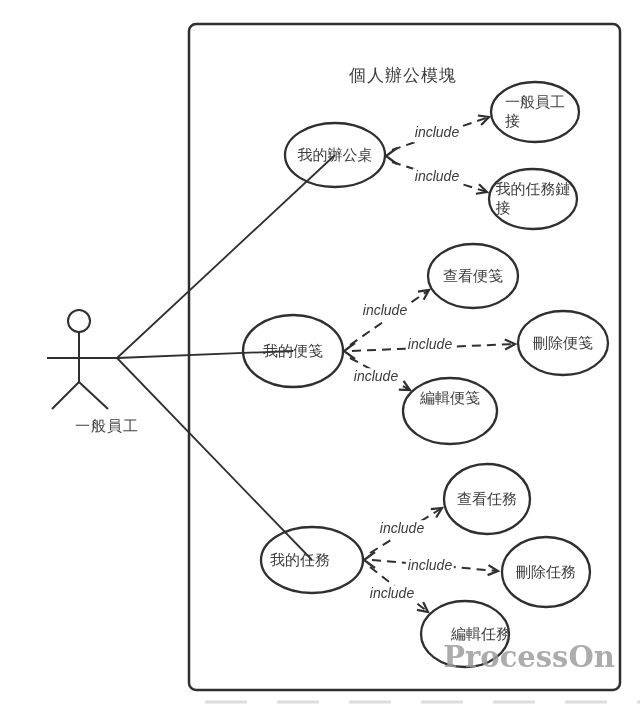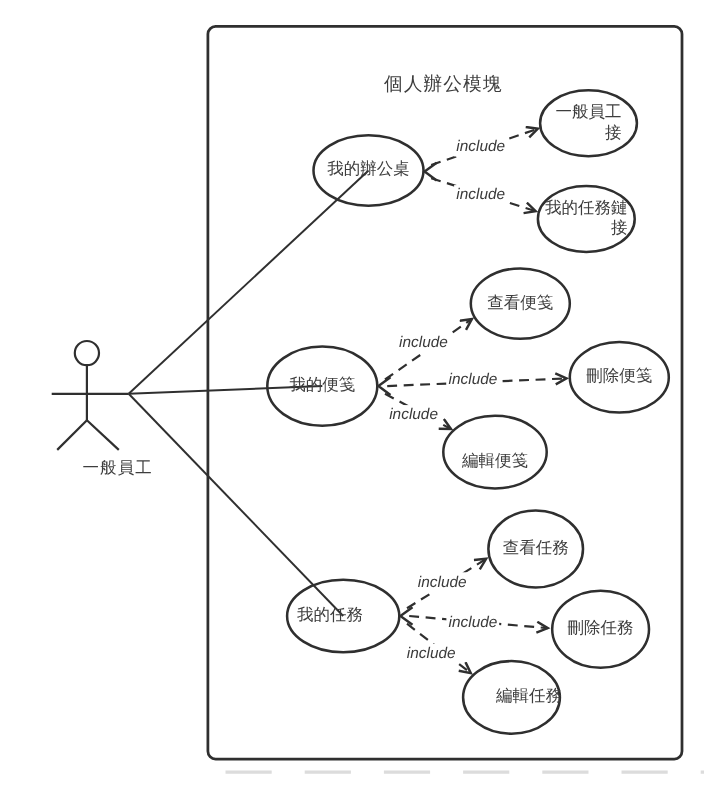--- a/index.html
+++ b/index.html
@@ -10,21 +10,21 @@
   }
   html,body{margin:0;padding:0;}
   body{background:var(--background);font-family:"Liberation Sans","DejaVu Sans",sans-serif;}
   .stage{position:relative;width:644px;height:716px;background:var(--background);overflow:hidden;}
   .stage svg{position:absolute;left:0;top:0;color:var(--stroke);}
   .shape{stroke:currentColor;fill:none;}
   .mk{stroke:var(--stroke,#333);fill:none;}
   .lbl{
     position:absolute;transform:translate(-50%,-50%);
     color:var(--text);font-size:15px;line-height:1.25;
-    white-space:nowrap;text-align:right;
+    white-space:nowrap;text-align:left;
   }
   .lbl.title{font-size:17px;letter-spacing:1px;}
   .lbl.actor{font-size:15px;letter-spacing:1px;margin-left:31px;}
   .lbl.include{font-size:14px;color:#3a3a3a;background:var(--background);padding:0 2px;font-style:italic;}
   .lbl.two div{white-space:nowrap;}
   .watermark{
     position:absolute;transform:translate(-50%,-50%);
     font-family:"DejaVu Serif","Liberation Serif",serif;
     font-weight:bold;font-size:29px;color:var(--watermark);
     opacity:0.85;white-space:nowrap;pointer-events:none;
@@ -104,28 +104,29 @@
   </div>
 
   <div class="lbl two" style="left:533px;top:199px">
     <div>我的任務鏈</div>
     <div>接</div>
   </div>
 
   <div class="lbl" style="left:293px;top:351px">我的便笺</div>
   <div class="lbl" style="left:473px;top:276px">查看便笺</div>
   <div class="lbl" style="left:563px;top:343px">刪除便笺</div>
-  <div class="lbl" style="left:450px;top:420px">編輯便笺</div>
+  <div class="lbl" style="left:450px;top:398px">編輯便笺</div>
   <div class="lbl" style="left:300px;top:560px">我的任務</div>
   <div class="lbl" style="left:487px;top:499px">查看任務</div>
   <div class="lbl" style="left:546px;top:572px">刪除任務</div>
   <div class="lbl" style="left:481px;top:634px">編輯任務</div>
 
   <div class="lbl include" style="left:437px;top:133px">include</div>
   <div class="lbl include" style="left:437px;top:177px">include</div>
   <div class="lbl include" style="left:385px;top:311px">include</div>
   <div class="lbl include" style="left:430px;top:345px">include</div>
   <div class="lbl include" style="left:376px;top:377px">include</div>
   <div class="lbl include" style="left:402px;top:529px">include</div>
   <div class="lbl include" style="left:430px;top:566px">include</div>
   <div class="lbl include" style="left:392px;top:594px">include</div>
 
+  <div class="watermark" style="left:529px;top:657px">ProcessOn</div>
 </div>
 
 </body></html>

